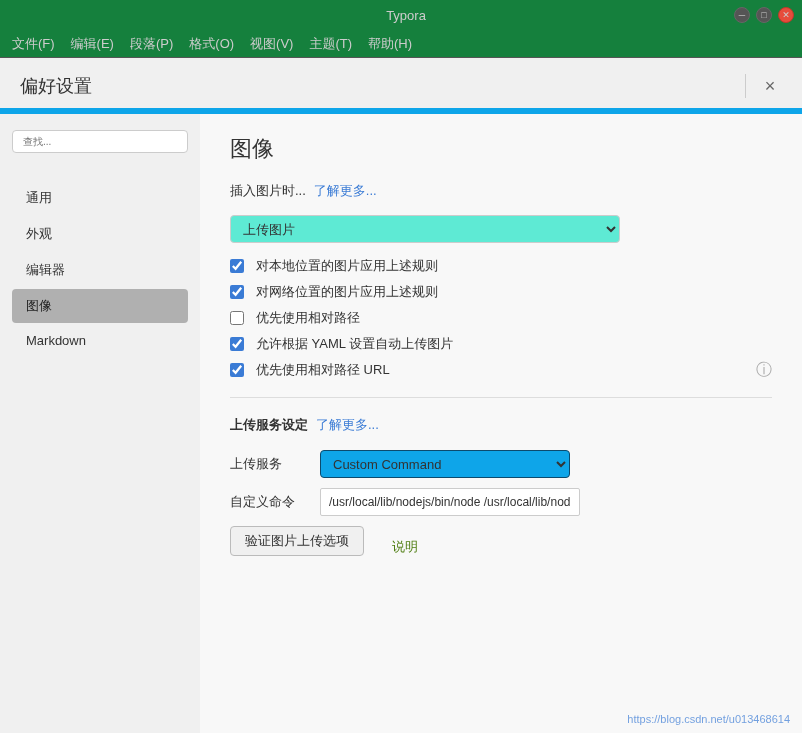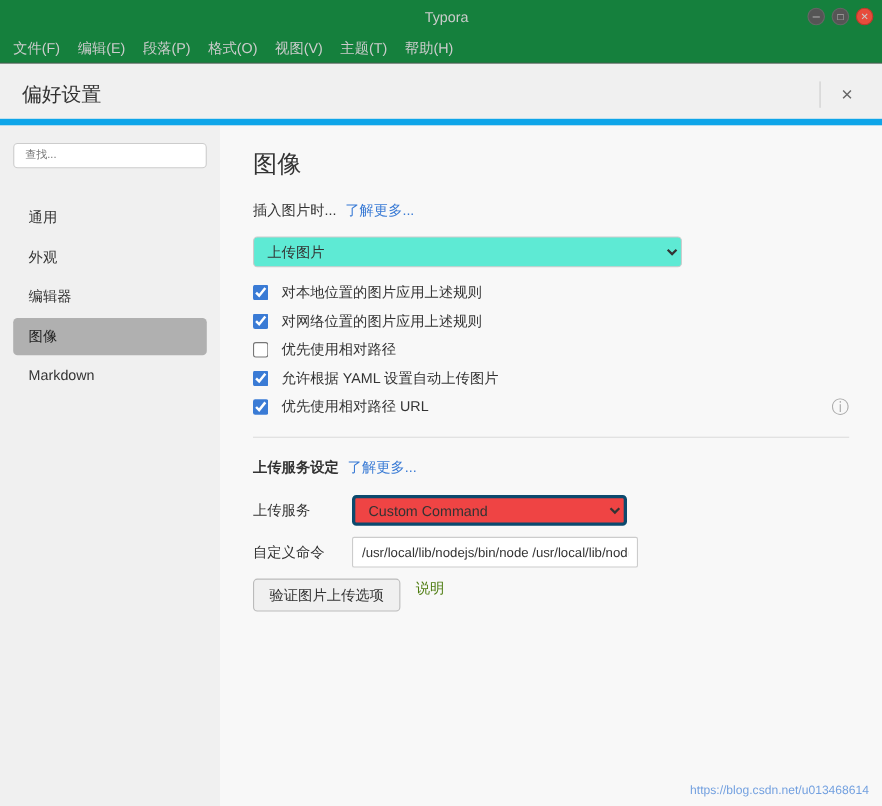--- a/index.html
+++ b/index.html
@@ -230,43 +230,43 @@
     .form-label {
       width: 80px;
       font-size: 13px;
       color: #333;
       flex-shrink: 0;
     }
     .upload-service-select {
       width: 250px;
       height: 28px;
       padding: 3px 8px;
-      border: 3px solid #0c4a6e;
+      border: 1px solid #0c4a6e;
       border-radius: 4px;
-      background: #ef4444;
+      background: #0ea5e9;
       font-size: 13px;
       color: #333;
       appearance: auto;
     }
     .command-input {
       width: 260px;
       height: 28px;
       padding: 3px 8px;
       border: 1px solid #ccc;
       border-radius: 2px;
       background: white;
       font-size: 12px;
       color: #333;
       overflow: hidden;
     }
 
     .button-row {
       display: flex;
-      align-items: flex-start;
-      gap: 14px;
+      align-items: flex-end;
+      gap: 28px;
     }
     .verify-btn {
       padding: 5px 14px;
       background: #f0f0f0;
       border: 1px solid #bbb;
       border-radius: 4px;
       font-size: 13px;
       color: #333;
       cursor: pointer;
     }

